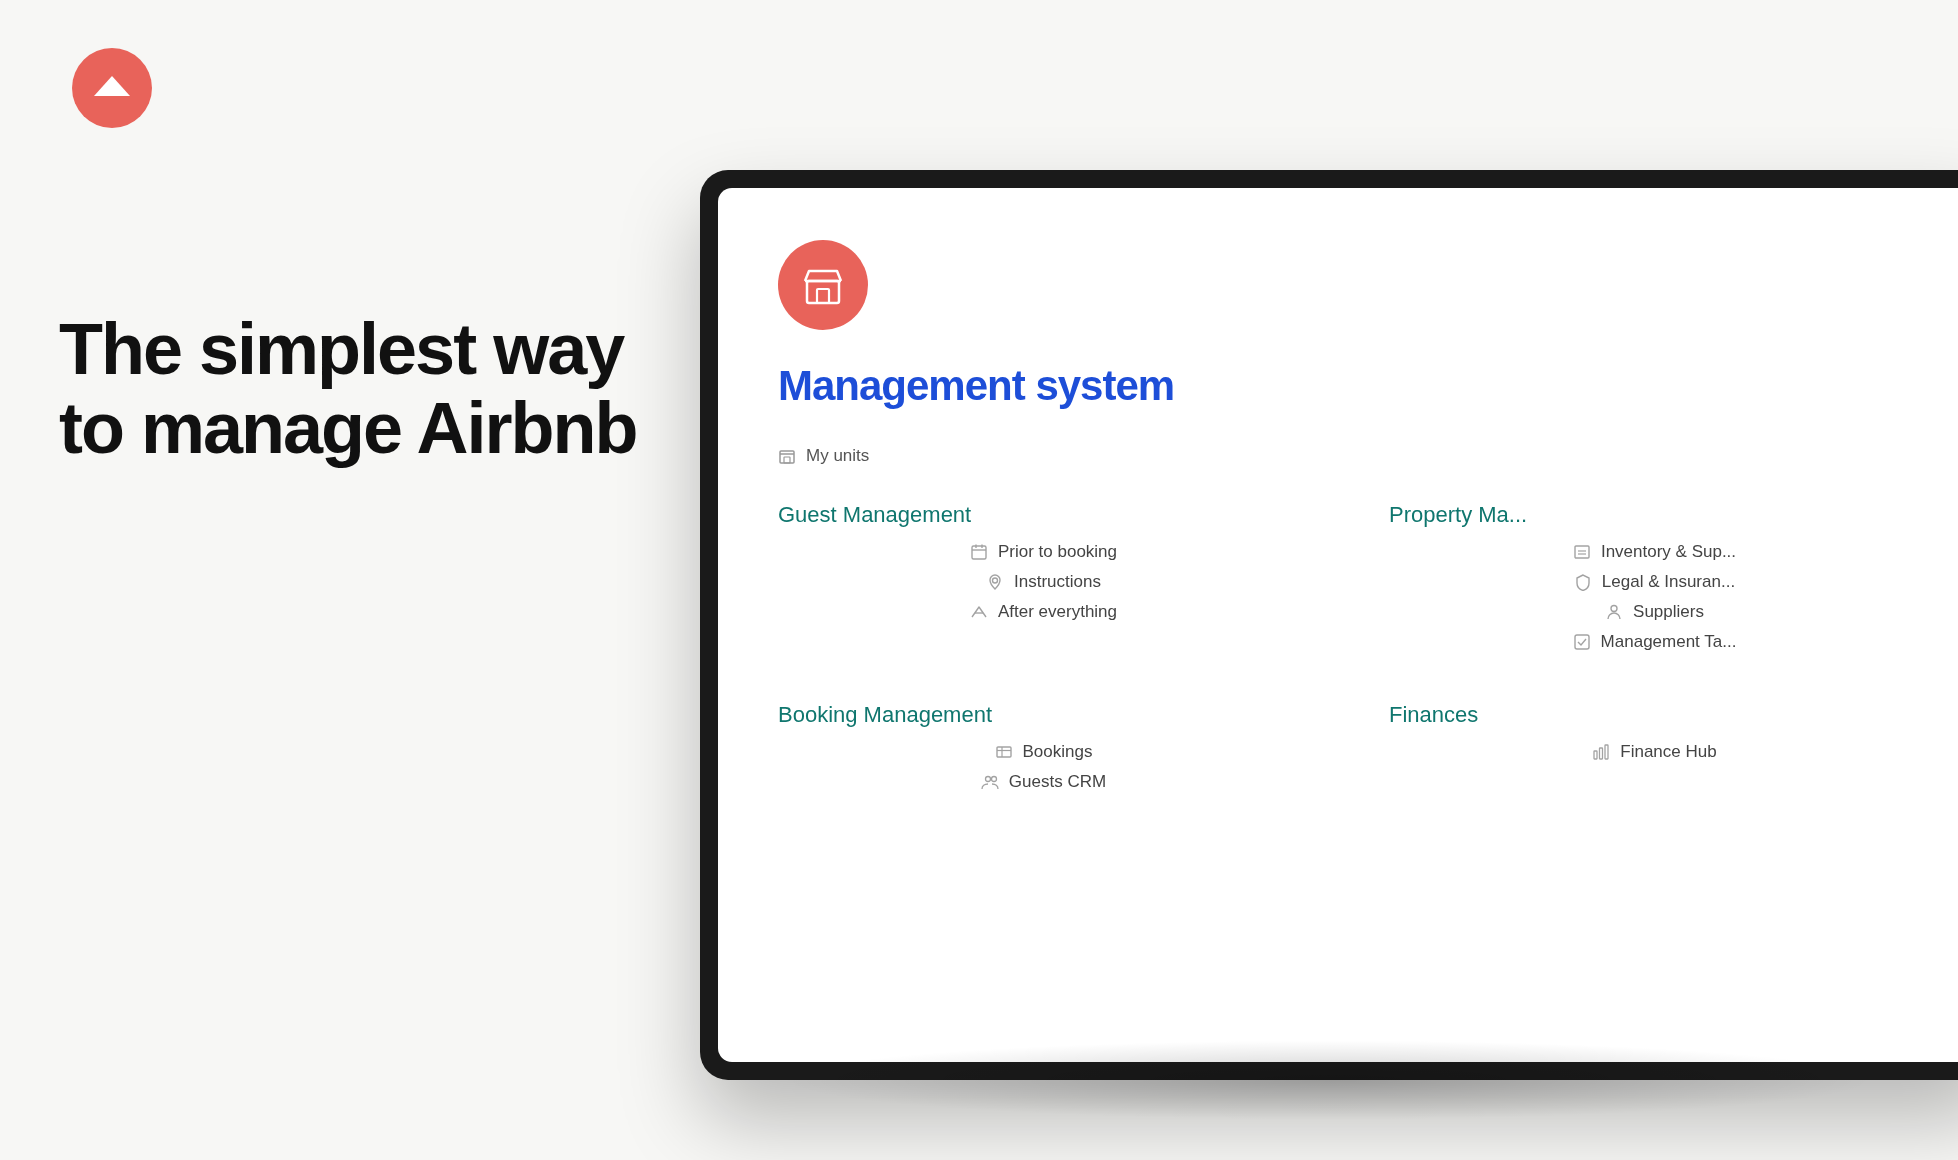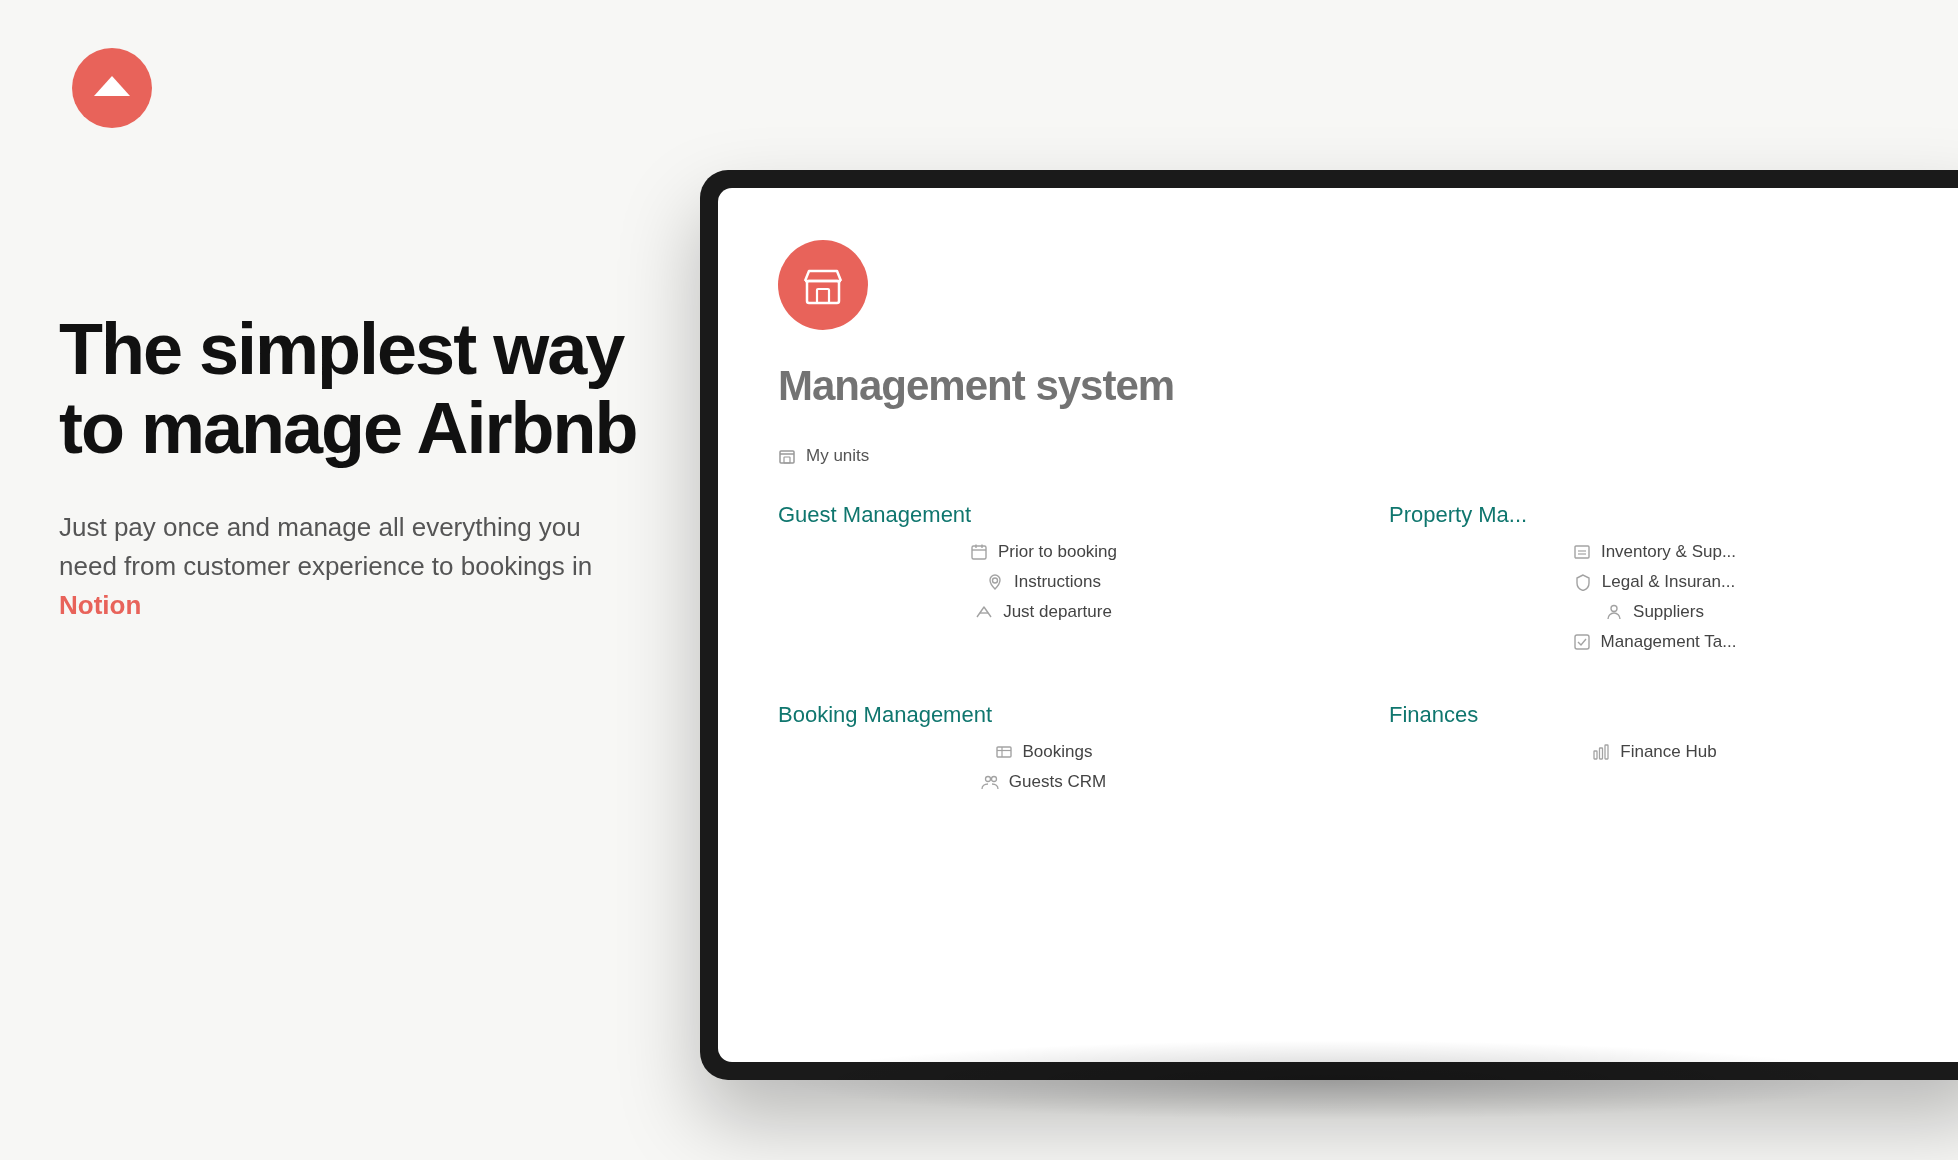--- a/index.html
+++ b/index.html
@@ -114,21 +114,21 @@
     }
 
     .store-svg {
       width: 44px;
       height: 44px;
     }
 
     .management-title {
       font-size: 42px;
       font-weight: 700;
-      color: #737373;
+      color: #1d4ed8;
       margin-bottom: 36px;
       letter-spacing: -1px;
     }
 
     
     .sections-grid {
       display: grid;
       grid-template-columns: 1fr 1fr;
       gap: 40px 80px;
     }
@@ -187,23 +187,20 @@
 <body>
 
 <div class="logo-container">
   <div class="logo-circle">
     <div class="logo-chevron"></div>
   </div>
 </div>
 
 <div class="left-content">
   <h1 class="headline">The simplest way to manage Airbnb</h1>
-  <p class="subtext">
-    <span>Just pay once and manage all everything you need from customer experience to bookings in </span><span class="notion-highlight">Notion</span>
-  </p>
 </div>
 
 <div class="mockup-container">
   <div class="mockup-frame">
     <div class="mockup-screen">
       <div class="screen-content">
 
         <div class="store-icon-circle">
           <svg class="store-svg" viewBox="0 0 44 44" fill="none" xmlns="http://www.w3.org/2000/svg">
             <rect x="6" y="18" width="32" height="22" rx="2" stroke="white" stroke-width="2.5" fill="none"></rect>
@@ -242,21 +239,21 @@
                 <circle cx="9" cy="7.5" r="2.5" stroke="#666" stroke-width="1.4"></circle>
                 <path d="M9 2C6.24 2 4 4.24 4 7c0 4 5 9 5 9s5-5 5-9c0-2.76-2.24-5-5-5z" stroke="#666" stroke-width="1.4" fill="none"></path>
               </svg>
               <span>Instructions</span>
             </div>
             <div class="section-item">
               <svg class="item-icon" viewBox="0 0 18 18" fill="none">
                 <path d="M2 14 L9 4 L16 14" stroke="#666" stroke-width="1.4" fill="none" stroke-linejoin="round"></path>
                 <line x1="5" y1="10" x2="13" y2="10" stroke="#666" stroke-width="1.4"></line>
               </svg>
-              <span>Just departure</span>
+              <span>After everything</span>
             </div>
           </div>
 
           <div class="section-block">
             <div class="section-header">Property Ma...</div>
             <div class="section-item">
               <svg class="item-icon" viewBox="0 0 18 18" fill="none">
                 <rect x="2" y="3" width="14" height="12" rx="1" stroke="#666" stroke-width="1.4"></rect>
                 <line x1="5" y1="8" x2="13" y2="8" stroke="#666" stroke-width="1.2"></line>
                 <line x1="5" y1="11" x2="13" y2="11" stroke="#666" stroke-width="1.2"></line>

